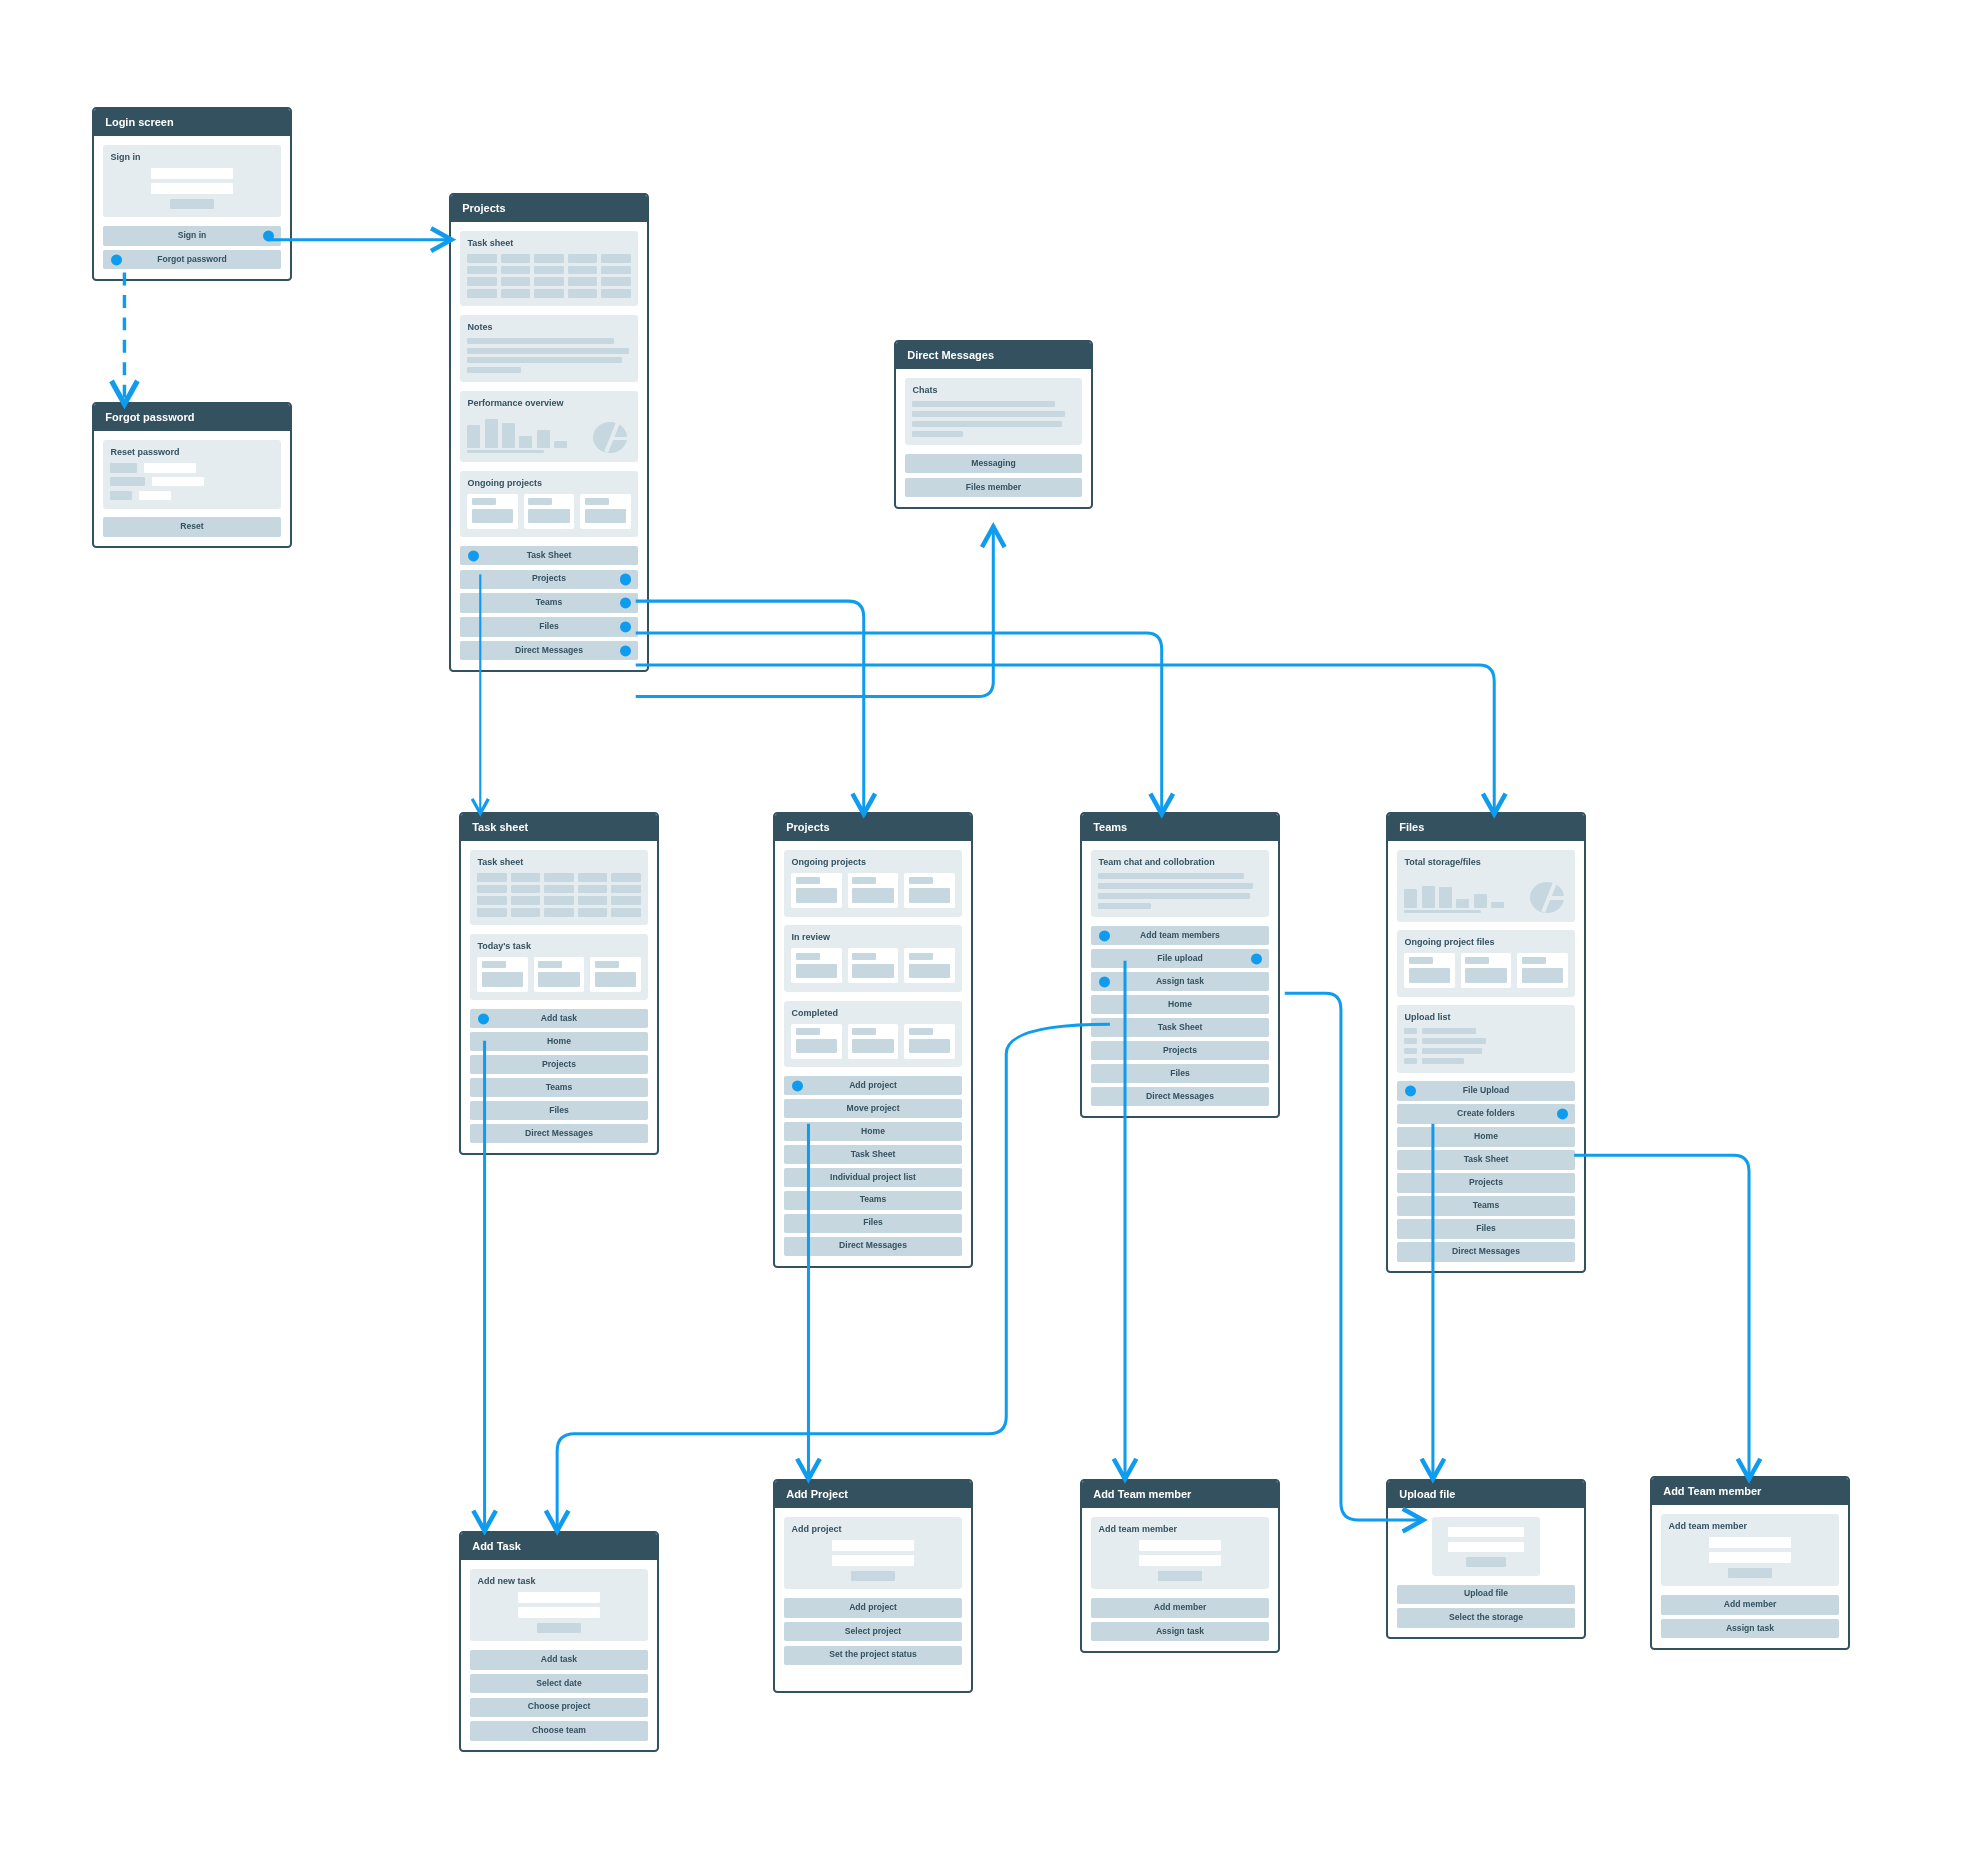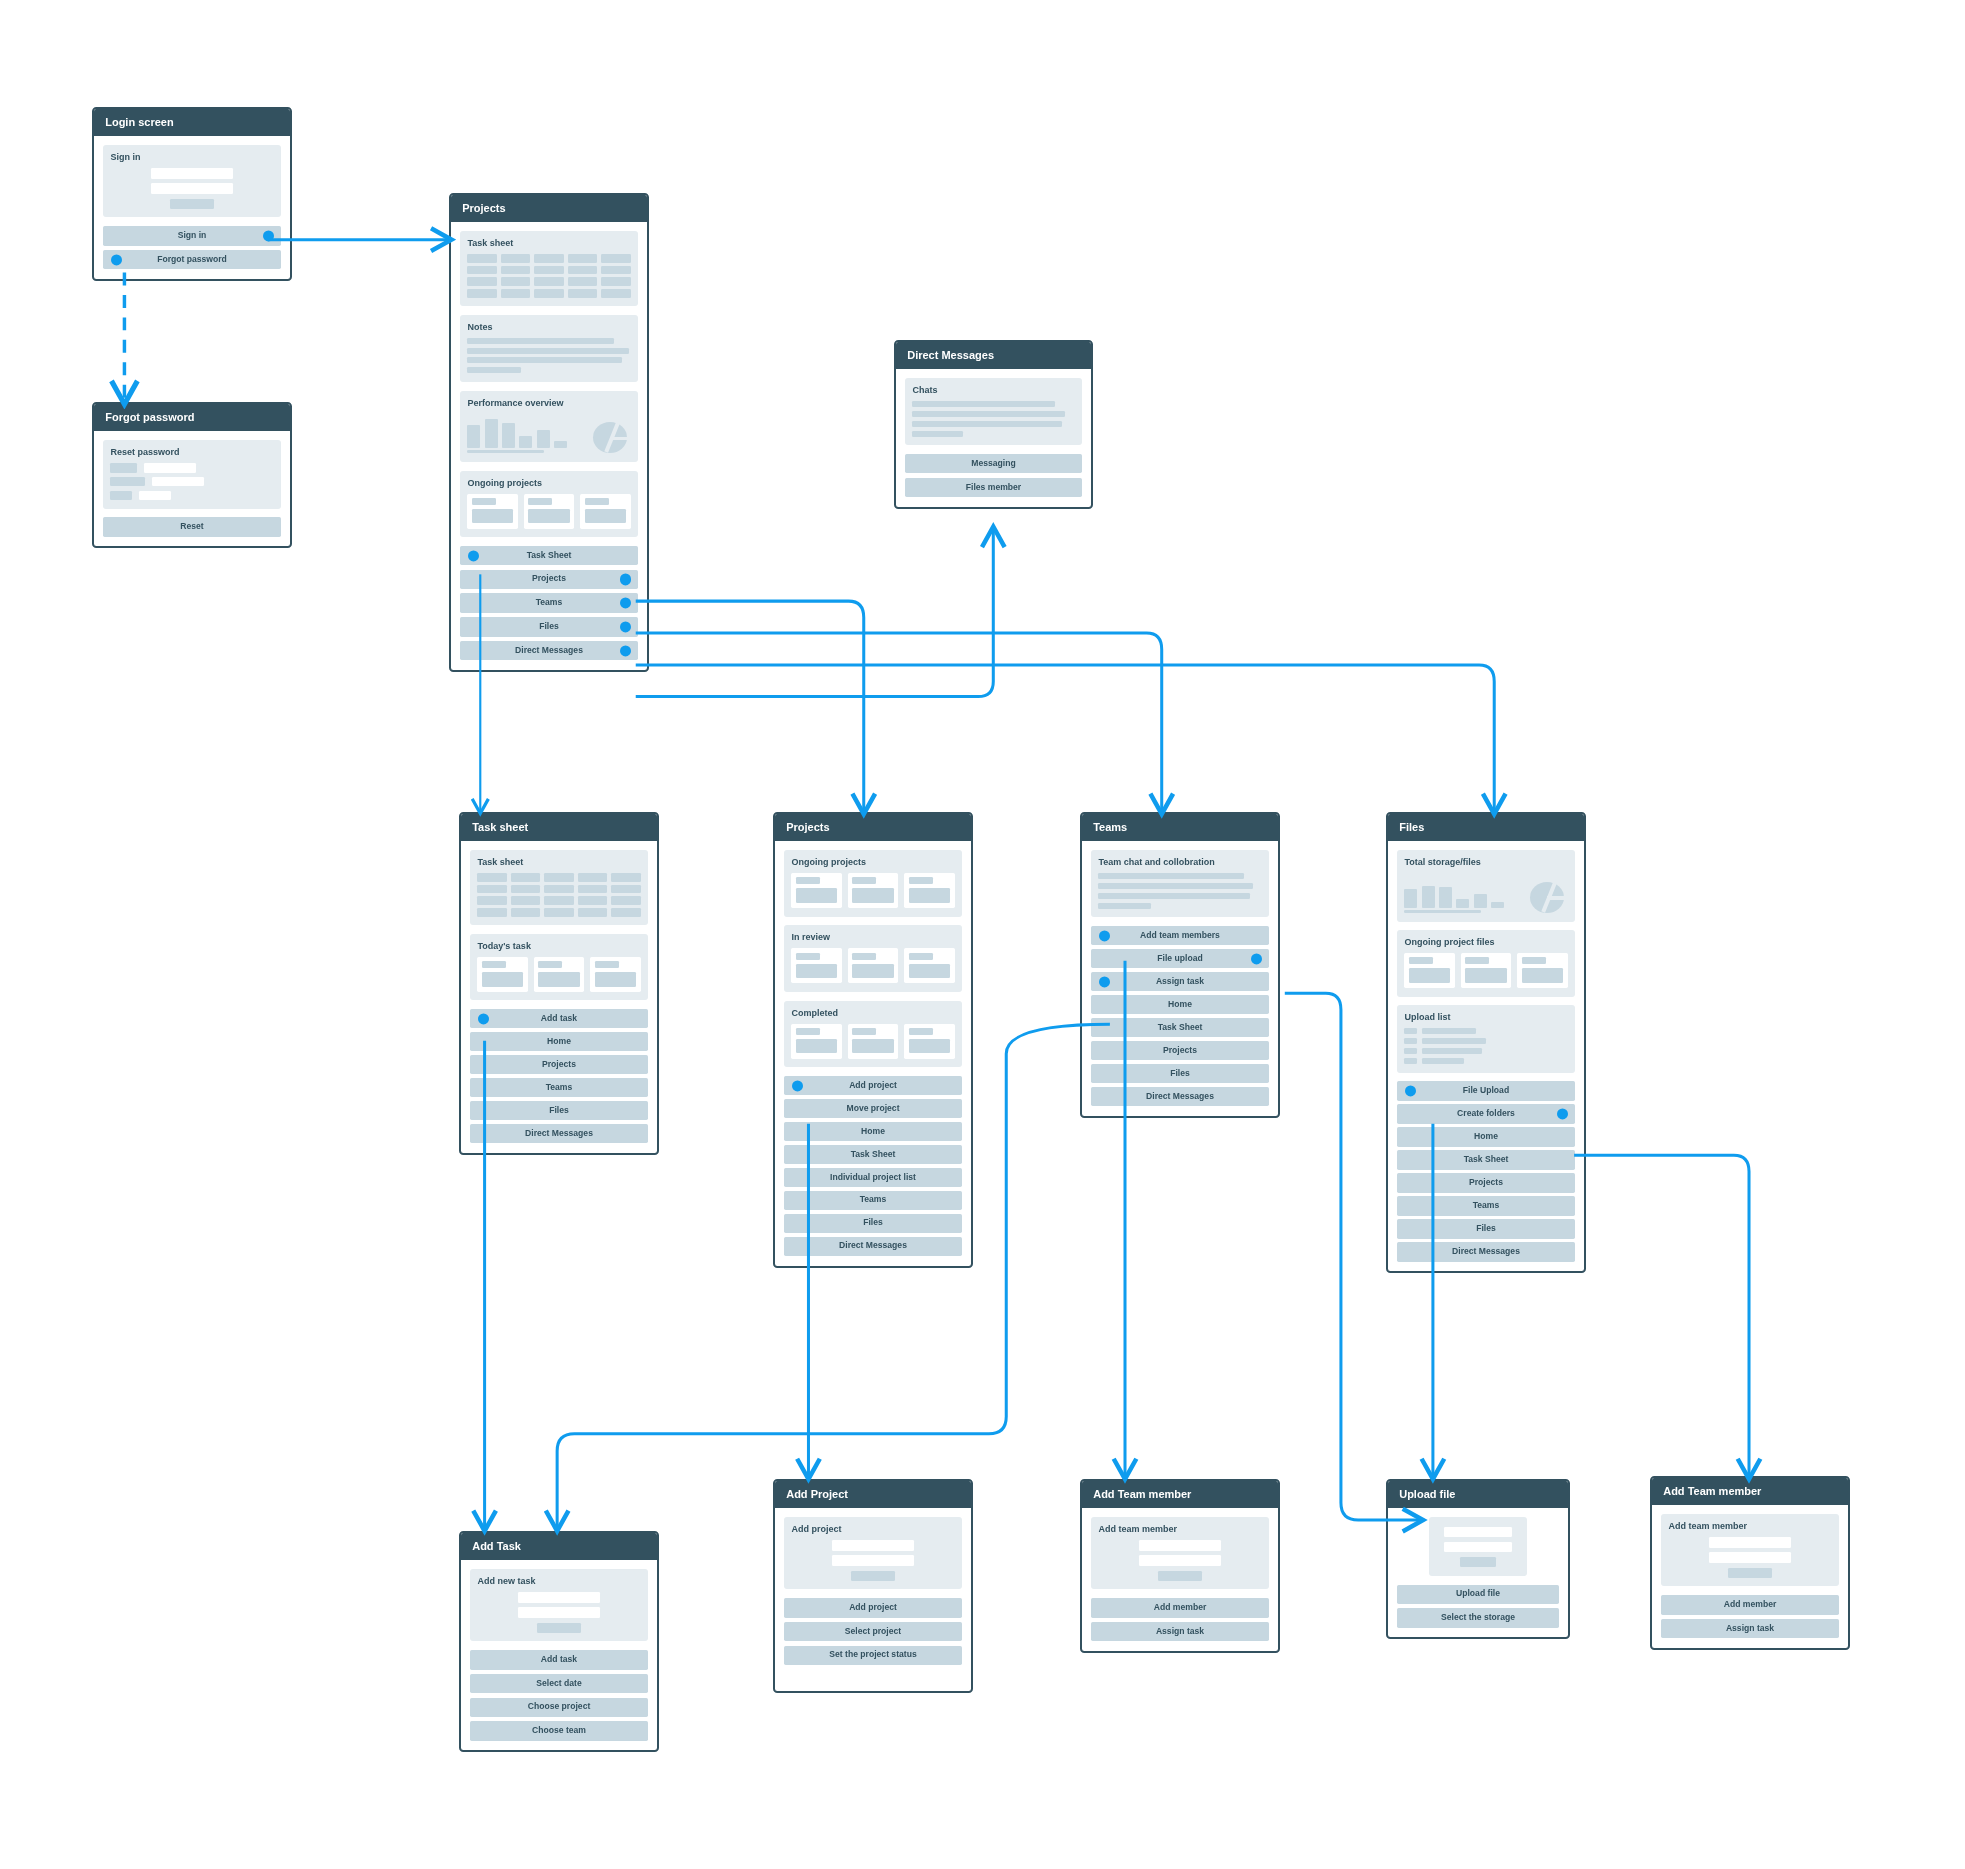--- a/index.html
+++ b/index.html
@@ -636,21 +636,21 @@
           <div class="form-field"></div>
           <div class="form-field"></div>
           <div class="form-btn"></div>
         </div>
       </div>
       <div class="btn"><span>Add member</span></div>
       <div class="btn" style="margin-bottom:0"><span>Assign task</span></div>
     </div>
   </div>
 
-  <div class="card" style="left:1386px; top:1479px; width:184px;">
+  <div class="card" style="left:1386px; top:1479px; width:200px;">
     <div class="card-header">Upload file</div>
     <div class="card-body" style="padding:9.5px 8.6px;">
       <div class="panel" style="width:60%; margin-left:auto; margin-right:auto; padding-top:9.5px;">
         <div class="form-block" style="margin-top:0">
           <div class="form-field" style="width:82%"></div>
           <div class="form-field" style="width:82%"></div>
           <div class="form-btn" style="width:44%"></div>
         </div>
       </div>
       <div class="btn"><span>Upload file</span></div>

